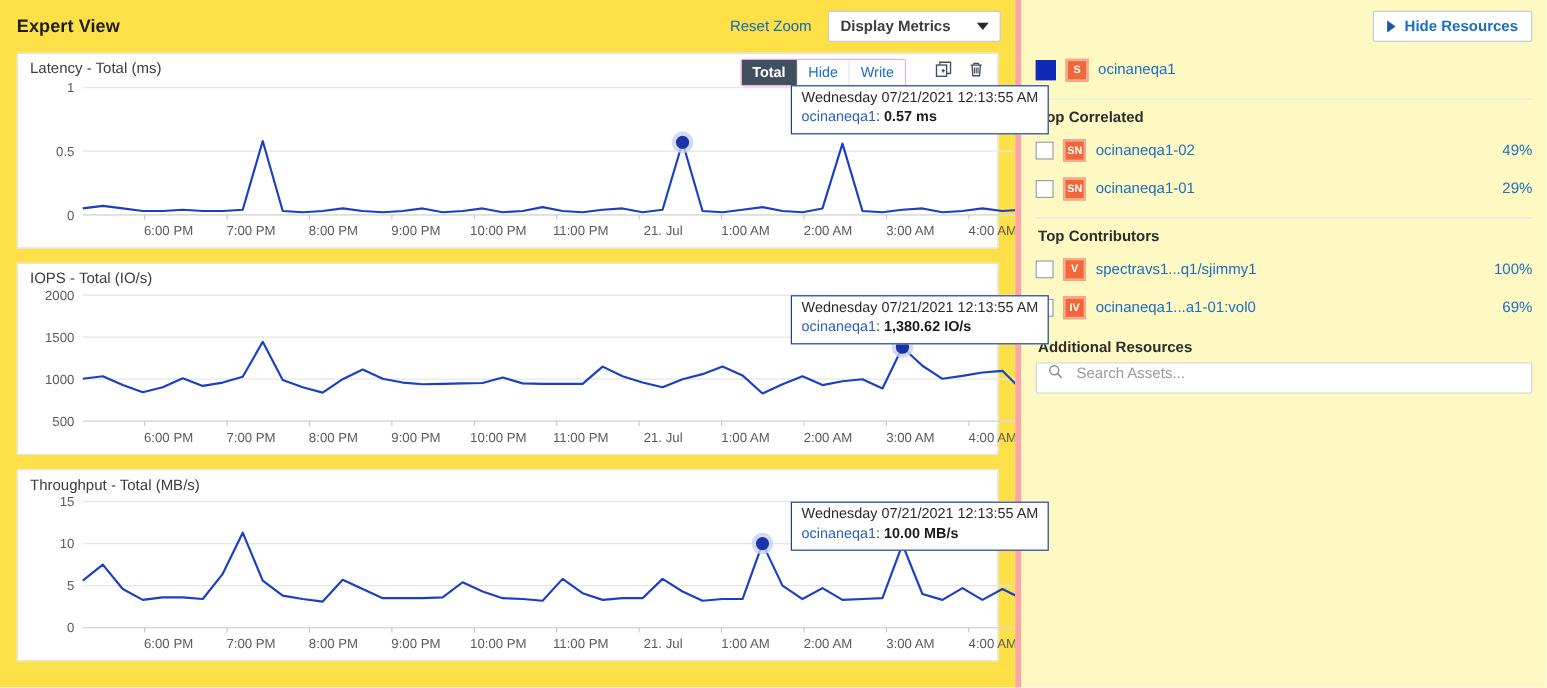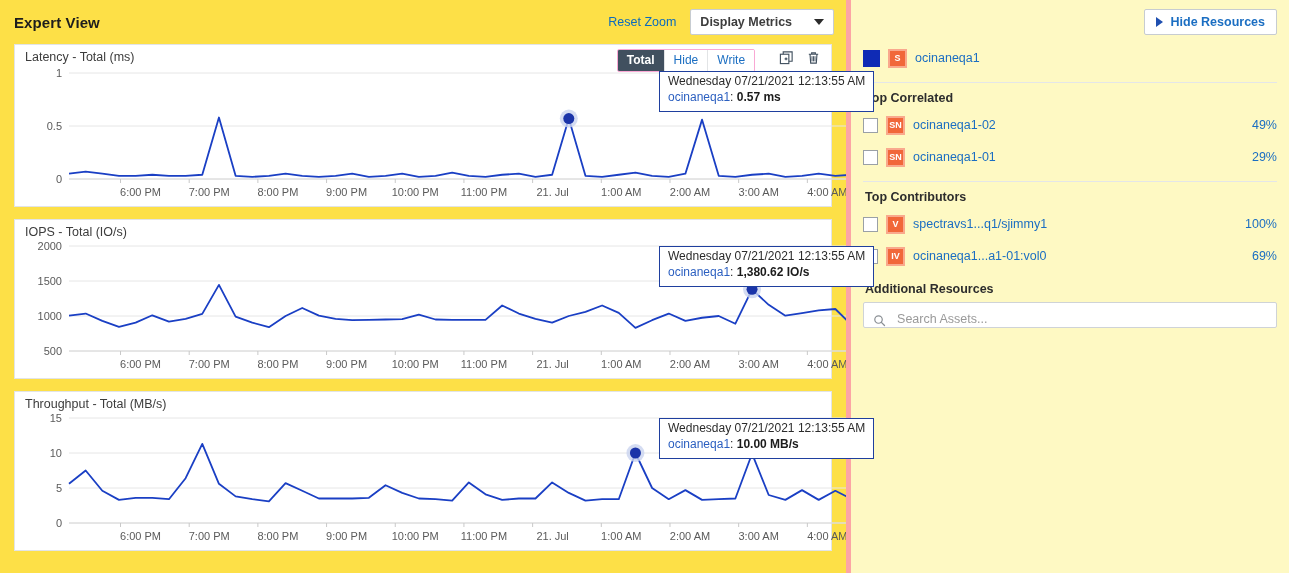--- a/index.html
+++ b/index.html
@@ -122,21 +122,21 @@
     border: 2px solid #f9a98d;
     font-size: 9px; font-weight: bold;
     display: flex; align-items: center; justify-content: center;
     line-height: 1;
   }
   .res-name { font-size: 12.5px; color: #1b6ec2; cursor: pointer; }
   .res-pct { margin-left: auto; font-size: 12.5px; color: #1b6ec2; }
   .divider { height: 1px; background: #e4e6e8; margin: 10px 0 8px 0; }
 
   #search-wrap {
-    display: flex; align-items: flex-end; gap: 9px;
+    display: flex; align-items: flex-start; gap: 9px;
     border: 1px solid #cfd3d7; border-radius: 2px;
     height: 26px; padding: 0 9px; background: #fff;
   }
   #search-input {
     border: none; outline: none; flex: 1;
     font-family: "Liberation Sans", sans-serif;
     font-size: 12.5px; color: #3d3d3d; background: transparent;
   }
   #search-input::placeholder { color: #9a9a9a; }
 </style>

